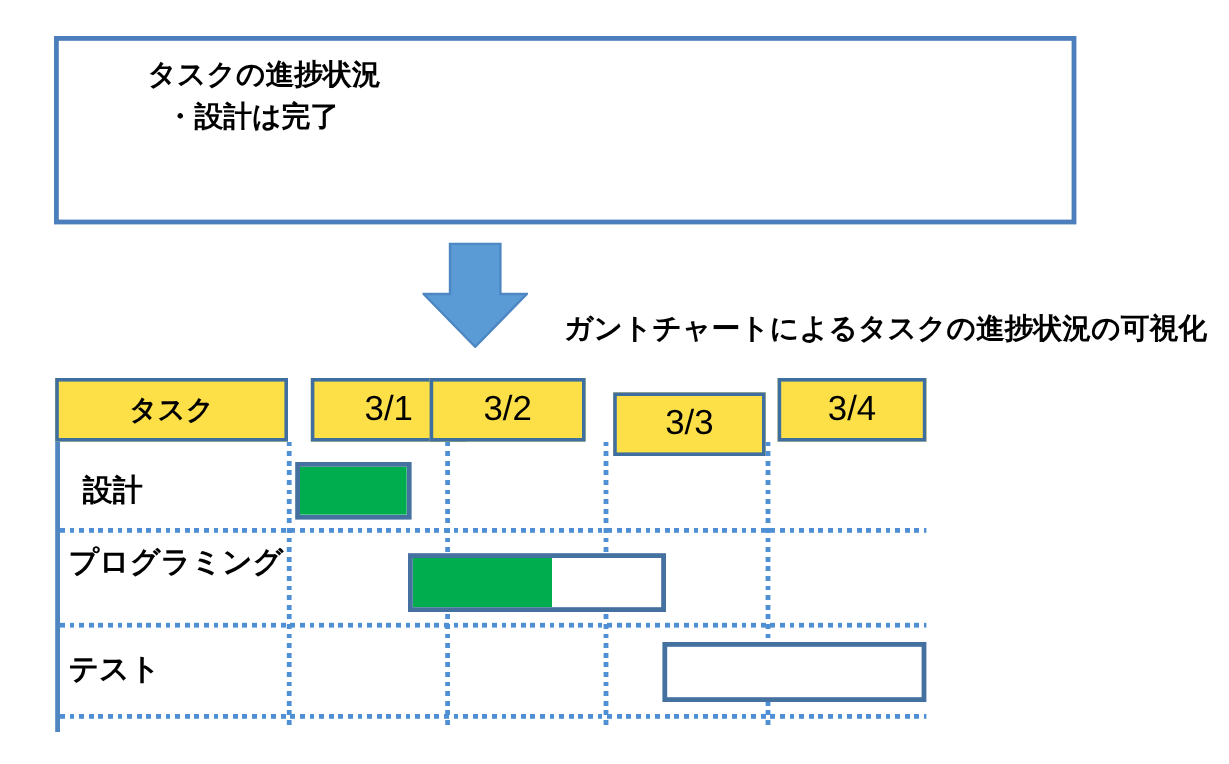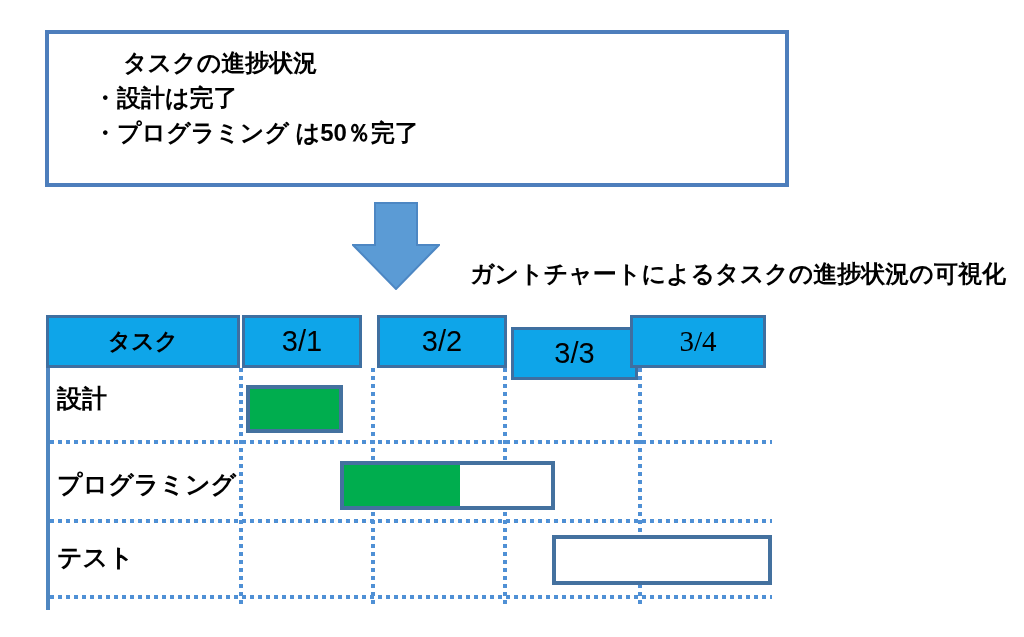--- a/index.html
+++ b/index.html
@@ -2,77 +2,76 @@
 <html style="--box-border: #4d7ebc; --table-border: #3f6fa0; --left-border: #4f86c0; --dots: #4f90d5; --bar-border: #44719f; --green: #00ad4e; --arrow-fill: #5b9bd5; --arrow-stroke: #4d87c3;"><head>
 <meta charset="utf-8">
 <style>
   html,body{margin:0;padding:0;background:#fff;}
   .slide{
     position:relative;width:1024px;height:637px;background:#fff;overflow:hidden;
     font-family:"Liberation Sans",sans-serif;color:#000;
   }
   
   .note-box{
-    position:absolute;left:45px;top:30px;width:744px;height:157px;
+    position:absolute;left:45px;top:30px;width:852px;height:157px;
     border:4px solid var(--box-border);box-sizing:border-box;background:#fff;
     padding-top:11px;
   }
   .note-line{font-size:24px;font-weight:bold;line-height:35px;white-space:nowrap;}
   .indent-0{margin-left:74px;}
-  .indent-1{margin-left:44px;}
+  .indent-1{margin-left:89px;}
   
   .down-arrow{position:absolute;left:352px;top:202px;width:88px;height:88px;}
   .down-arrow polygon{fill:var(--arrow-fill);stroke:var(--arrow-stroke);stroke-width:2;}
   .arrow-label{
     position:absolute;left:470px;top:226px;font-size:24px;font-weight:bold;white-space:nowrap;margin-top:32px;
   }
   
   .hcell{
     position:absolute;top:315px;height:53px;border:3px solid var(--table-border);
-    box-sizing:border-box;background:#0ea5e9;display:flex;align-items:center;justify-content:center;
+    box-sizing:border-box;background:#fde047;display:flex;align-items:center;justify-content:center;
   }
   .h0{left:46px;width:194px;font-size:23px;font-weight:bold;}
-  .h1{left:242px;width:120px;}
-  .h2{left:377px;width:130px;}
+  .h1{left:259px;width:130px;}
+  .h2{left:358px;width:130px;}
   .h3{left:511px;width:127px;margin-top:12px;}
-  .h4{left:630px;width:136px;font-family:Liberation Serif, serif;}
+  .h4{left:648px;width:124px;}
   .h1,.h2,.h3,.h4{font-size:29px;font-weight:normal;}
   
   .left-border{position:absolute;left:46px;top:368px;width:4px;height:242px;background:var(--left-border);}
   .vline{
     position:absolute;top:368px;width:4px;height:240px;
     background:repeating-linear-gradient(180deg,var(--dots) 0 4px,transparent 4px 8px);
   }
   .v0{left:239px;} .v1{left:371px;} .v2{left:503px;} .v3{left:638px;}
   .hline{
     position:absolute;left:50px;width:722px;height:4px;
     background:repeating-linear-gradient(90deg,var(--dots) 0 4px,transparent 4px 8px);
   }
   .r0{top:440px;} .r1{top:519px;} .r2{top:595px;}
   .row-label{position:absolute;left:57px;font-size:25px;font-weight:bold;white-space:nowrap;}
-  .l0{top:382px;} .l1{top:468px;} .l2{top:541px;font-family:Liberation Serif, serif;}
+  .l0{top:392px;margin-left:12px;} .l1{top:452px;} .l2{top:541px;font-family:Liberation Serif, serif;}
   
   .bar{
     position:absolute;border:4px solid var(--bar-border);box-sizing:border-box;
     background:#fff;overflow:hidden;
   }
   .b0{top:385px;height:48px;}
   .b1{top:461px;height:49px;}
   .b2{top:535px;height:50px;}
   .bar-fill{height:100%;background:var(--green);}
 </style>
 </head>
 <body>
 
 <div class="slide">
 
   <div class="note-box">
     <div class="note-line indent-0">タスクの進捗状況</div>
     <div class="note-line indent-1">・設計は完了</div>
-    <div class="note-line indent-1">・プログラミング は50％完了</div>
   </div>
 
   <svg class="down-arrow" viewBox="0 0 88 88">
     <polygon points="23,1 65,1 65,43 87,43 44,87 1,43 23,43"></polygon>
   </svg>
   <div class="arrow-label">ガントチャートによるタスクの進捗状況の可視化</div>
 
   <div>
     <div class="hcell h0">タスク</div>
     <div class="hcell h1">3/1</div>

